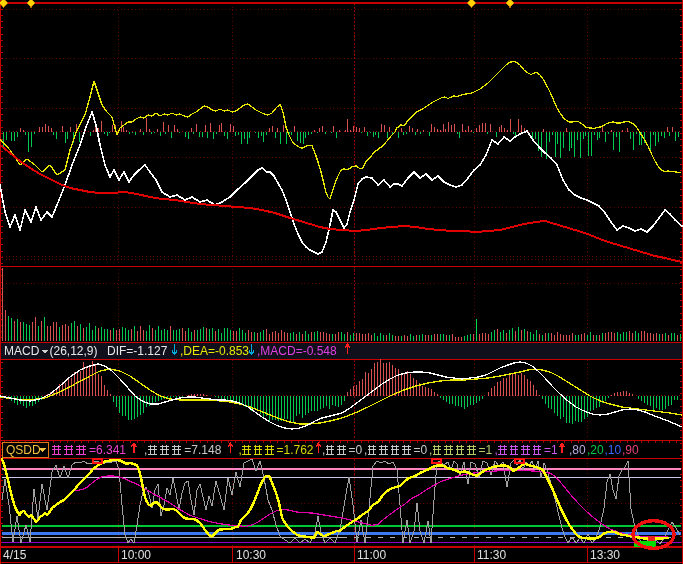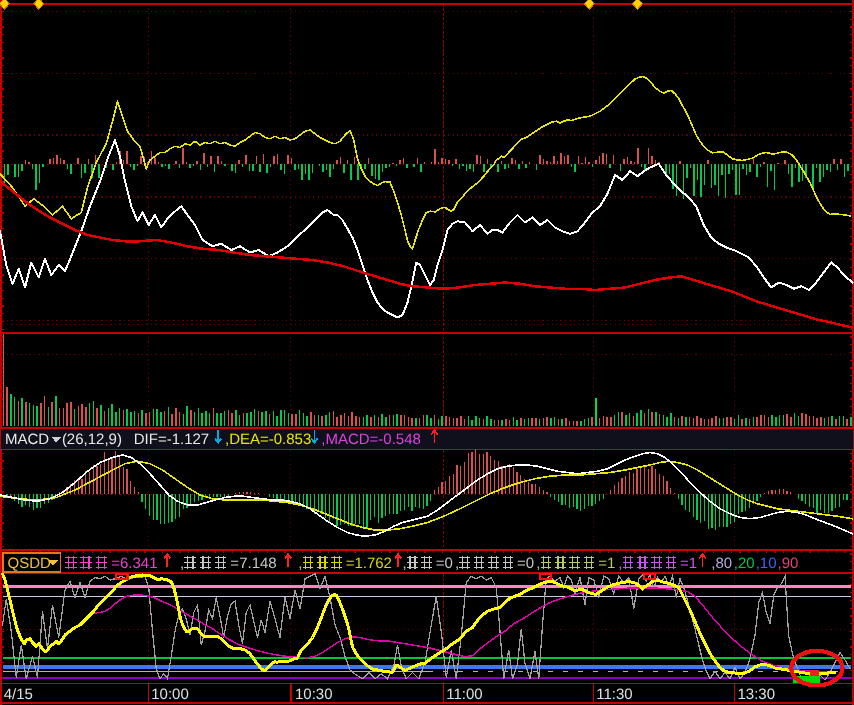--- a/index.html
+++ b/index.html
@@ -1,15 +1,15 @@
 <!DOCTYPE html>
 <html><head><meta charset="utf-8"><style>
 html,body{margin:0;padding:0;background:#000;width:683px;height:564px;overflow:hidden}
 *{font-family:"Liberation Sans",sans-serif}
-#wrap{position:relative;width:683px;height:564px;background:#5eead4}
+#wrap{position:relative;width:683px;height:564px;background:#4d7c0f}
 svg{position:absolute;left:0;top:0}
 </style></head><body>
 <div id="wrap">
 <svg width="683" height="564" viewBox="0 0 683 564" shape-rendering="crispEdges">
 <rect width="683" height="564" fill="#000000"></rect>
 <line x1="2" y1="9" x2="681" y2="9" stroke="#5f0000" stroke-width="1" stroke-dasharray="1,2.6"></line>
 <line x1="2" y1="58.5" x2="681" y2="58.5" stroke="#5f0000" stroke-width="1" stroke-dasharray="1,2.6"></line>
 <line x1="2" y1="108" x2="681" y2="108" stroke="#5f0000" stroke-width="1" stroke-dasharray="1,2.6"></line>
 <line x1="2" y1="157.5" x2="681" y2="157.5" stroke="#5f0000" stroke-width="1" stroke-dasharray="1,2.6"></line>
 <line x1="2" y1="207" x2="681" y2="207" stroke="#5f0000" stroke-width="1" stroke-dasharray="1,2.6"></line>

